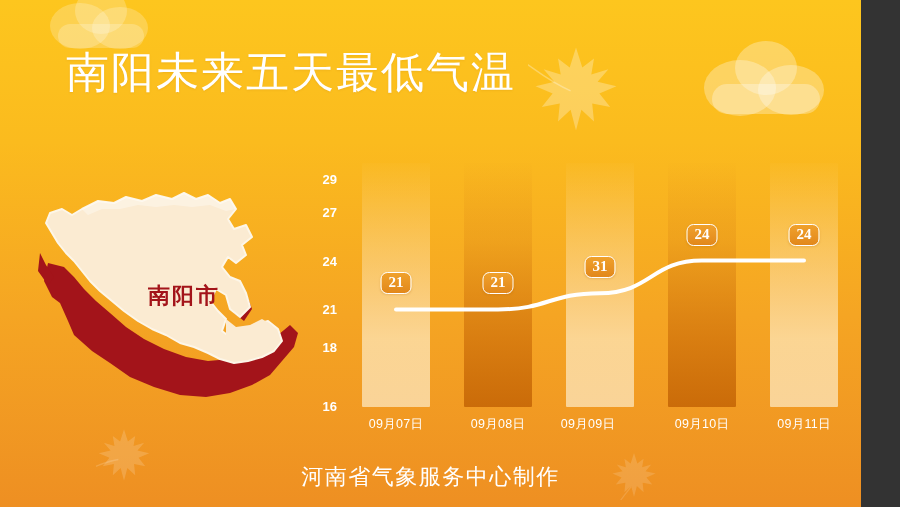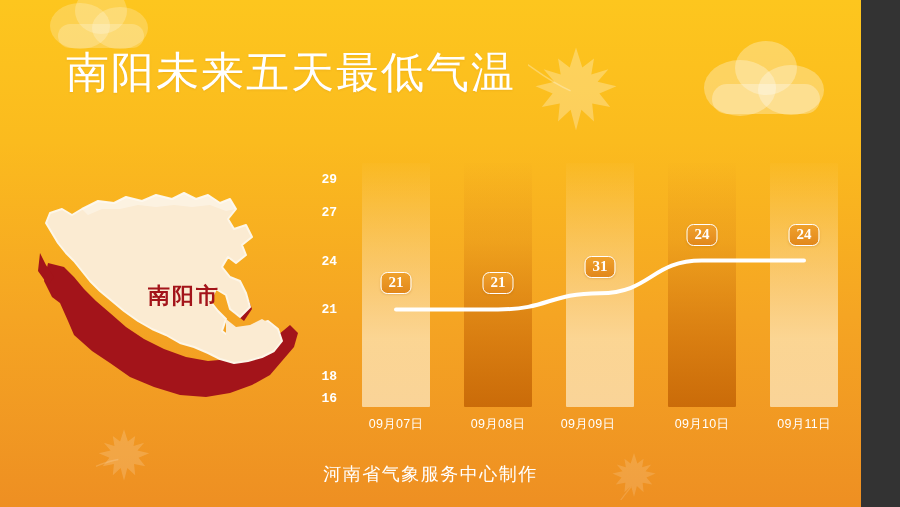--- a/index.html
+++ b/index.html
@@ -106,21 +106,21 @@
     left: 0; top: 0;
     width: 100%; height: 100%;
   }
   .ytick {
     position: absolute;
     right: 100%;
     margin-right: 8px;
     transform: translateY(-50%);
     font-size: 13px;
     color: #ffffff;
-    font-family: Liberation Mono, monospace;
+    font-family: Liberation Sans, sans-serif;
     font-weight: 700;
     white-space: nowrap;
   }
 
   .xlabels {
     position: absolute;
     left: 0;
     bottom: 0;
     width: 100%;
     height: 26px;
@@ -161,21 +161,21 @@
     box-shadow: 0 1px 2px rgba(160,90,10,0.18);
   }
 
   
   .footer {
     position: absolute;
     left: 0;
     right: 0;
     top: 462px;
     text-align: center;
-    font-size: 18px;
+    font-size: 22px;
     letter-spacing: 1.5px;
     color: #ffffff;
   }
 </style>
 </head>
 <body>
 
 <div id="stage">
 
   <div class="cloud" style="left:46px; top:-22px;">
@@ -255,22 +255,22 @@
 
     <div class="bars">
         <div class="bar light" style="left: 17px; width: 68px;"></div>
         <div class="bar dark" style="left: 119px; width: 68px;"></div>
         <div class="bar light" style="left: 221px; width: 68px;"></div>
         <div class="bar dark" style="left: 323px; width: 68px;"></div>
         <div class="bar light" style="left: 425px; width: 68px;"></div>
       </div>
 
     <div class="axis-labels">
-        <div class="ytick" style="top: 243px;">16</div>
-        <div class="ytick" style="top: 221px;">18</div>
+        <div class="ytick" style="top: 251px;">16</div>
+        <div class="ytick" style="top: 192px;">18</div>
         <div class="ytick" style="top: 154.4px;">21</div>
         <div class="ytick" style="top: 105.6px;">24</div>
         <div class="ytick" style="top: 56.8px; text-align: center;">27</div>
         <div class="ytick" style="top: 24.2667px;">29</div>
       </div>
 
     <svg class="line-layer" viewBox="0 0 510 280" preserveAspectRatio="none">
       <path id="temp-line" fill="none" stroke="#FFFFFF" stroke-width="4" stroke-linecap="round" stroke-linejoin="round" d="M 51 154.4 C 102 154.4, 102 154.4, 153 154.4 C 204 154.4, 204 138.13333333333333, 255 138.13333333333333 C 306 138.13333333333333, 306 105.60000000000001, 357 105.60000000000001 C 408 105.60000000000001, 408 105.60000000000001, 459 105.60000000000001"></path>
     </svg>
 

